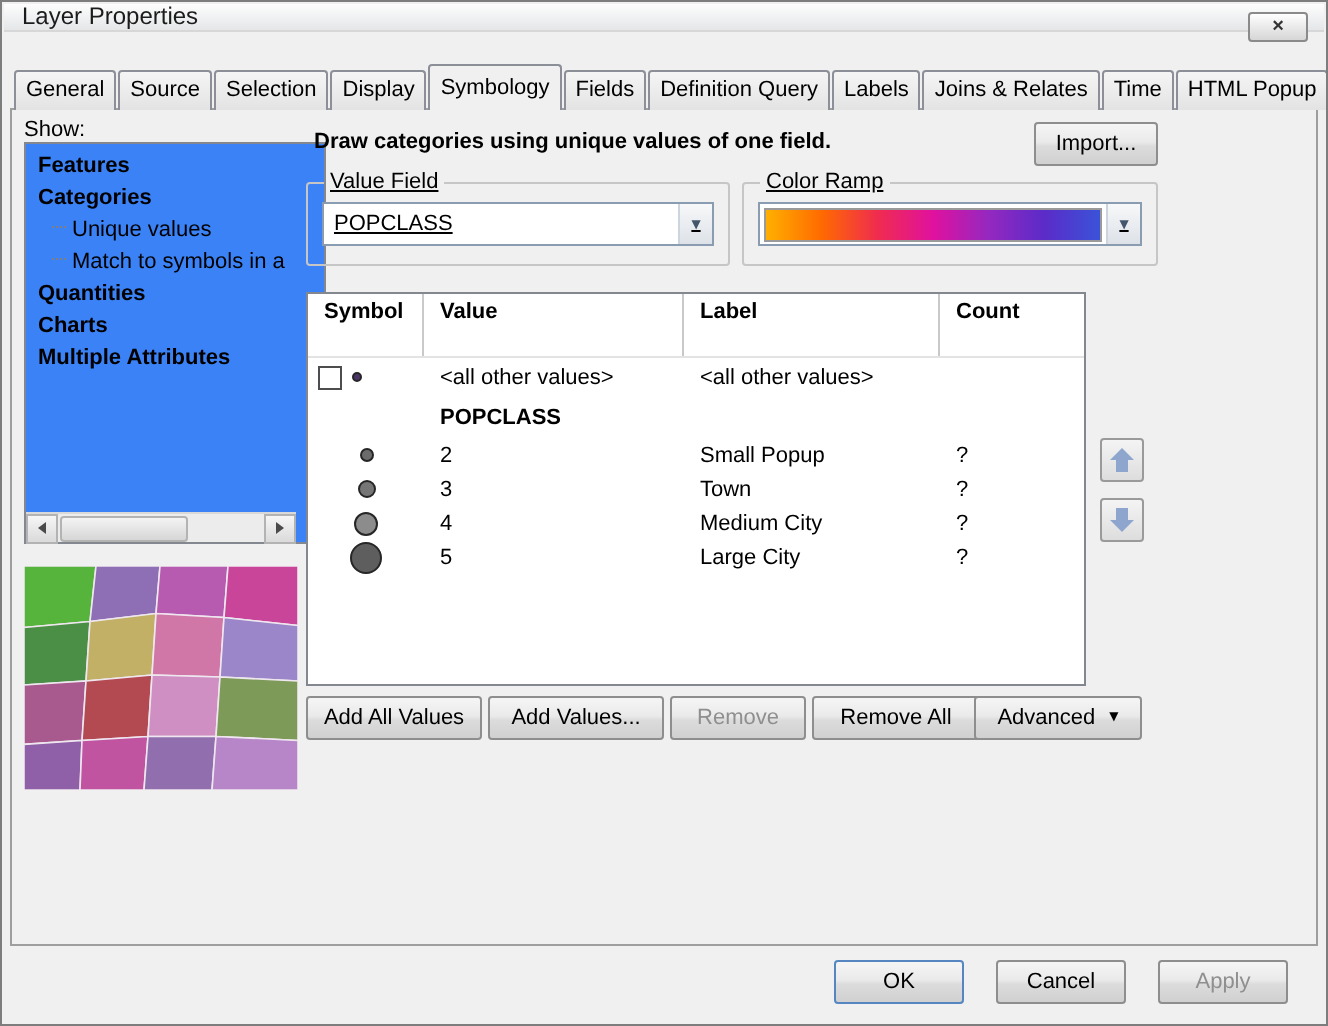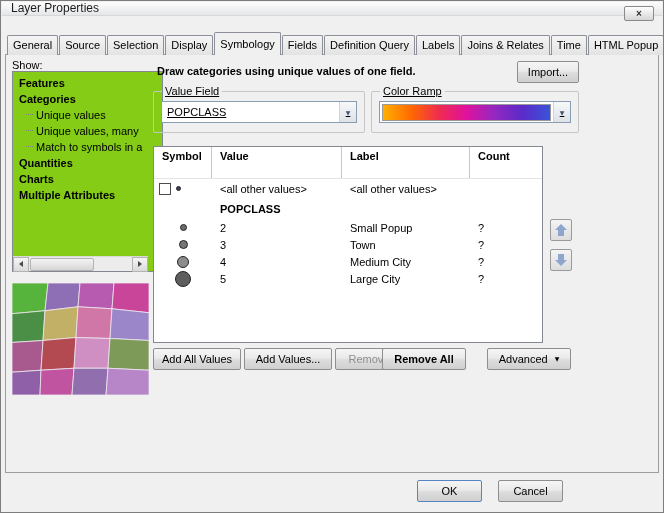--- a/index.html
+++ b/index.html
@@ -20,21 +20,21 @@
   .tab { height:20px; padding:3px 5px 2px; border:1px solid #8c8f98; border-bottom:none;
     background:linear-gradient(#f5f5f5,#e3e3e3); margin-right:1px; border-radius:2px 2px 0 0; white-space:nowrap; }
   .tab.active { height:23px; background:#f0f0f0; padding-top:5px; position:relative; z-index:4; }
 
   .page { position:absolute; left:4px; top:53px; width:654px; height:419px;
     border:1px solid #9e9e9e; background:#f0f0f0; }
 
   .show-label { position:absolute; left:11px; top:58px; }
 
   .treebox { position:absolute; left:11px; top:70px; width:151px; height:201px;
-    background:#84cc16; border:1px solid #828790; }
+    background:#3b82f6; border:1px solid #828790; }
   .tree-items { padding-top:3px; }
   .tree-item { height:16px; line-height:16px; padding-left:6px; white-space:nowrap; overflow:hidden; }
   .tree-item.bold { font-weight:bold; }
   .tree-item.child { padding-left:13px; font-weight:normal; }
   .tree-item.child::before { content:""; display:inline-block; width:7px; height:5px;
     border-bottom:1px dotted #7f7f7f; margin-right:3px; vertical-align:4px; }
 
   .hscroll { position:absolute; left:0; bottom:0; width:135px; height:15px;
     background:#ececec; border-top:1px solid #d9d9d9; display:flex; align-items:center; }
   .scroll-btn { width:16px; height:15px; background:linear-gradient(#f6f6f6,#dadada);
@@ -91,21 +91,21 @@
   #btn-up { left:549px; top:218px; }
   #btn-down { left:549px; top:248px; }
   .blk { display:flex; flex-direction:column; align-items:center; }
   .blk .head-up { width:0; height:0; border-left:6px solid transparent; border-right:6px solid transparent; border-bottom:6px solid #8ea6cd; }
   .blk .head-down { width:0; height:0; border-left:6px solid transparent; border-right:6px solid transparent; border-top:6px solid #8ea6cd; }
   .blk .stem { width:6px; height:6px; background:#8ea6cd; }
 
   #btn-add-all { left:152px; top:347px; width:88px; }
   #btn-add-values { left:243px; top:347px; width:88px; }
   #btn-remove { left:334px; top:347px; width:68px; }
-  #btn-remove-all { left:381px; top:347px; width:84px;font-weight:bold; }
+  #btn-remove-all { left:405px; top:347px; width:84px; }
   #btn-advanced { left:486px; top:347px; width:84px; display:flex; align-items:center; justify-content:center; gap:7px; }
   .adv-arrow { font-size:6px; font-family:"DejaVu Sans",sans-serif; }
 
   #btn-ok { left:416px; top:479px; width:65px; border-color:#5586c2; }
   #btn-cancel { left:497px; top:479px; width:65px; }
   #btn-apply { left:578px; top:479px; width:65px; }
 </style>
 </head>
 <body>
 
@@ -132,21 +132,20 @@
 
   <div class="page"></div>
 
   <div class="show-label">Show:</div>
 
   <div class="treebox">
     <div class="tree-items">
       <div class="tree-item bold">Features</div>
       <div class="tree-item bold">Categories</div>
       <div class="tree-item child">Unique values</div>
-      <div class="tree-item child">Unique values, many</div>
       <div class="tree-item child">Match to symbols in a</div>
       <div class="tree-item bold">Quantities</div>
       <div class="tree-item bold">Charts</div>
       <div class="tree-item bold">Multiple Attributes</div>
     </div>
     <div class="hscroll">
       <div class="scroll-btn">
           <div class="tri-left"></div>
         </div>
       <div class="scroll-thumb"></div>
@@ -277,14 +276,15 @@
   <div class="btn" id="btn-add-values">Add Values...</div>
   <div class="btn disabled" id="btn-remove">Remove</div>
   <div class="btn" id="btn-remove-all">Remove All</div>
   <div class="btn" id="btn-advanced">
     <span>Advanced</span>
     <span class="adv-arrow">▼</span>
   </div>
 
   <div class="btn" id="btn-ok">OK</div>
   <div class="btn" id="btn-cancel">Cancel</div>
+  <div class="btn disabled" id="btn-apply">Apply</div>
 
 </div>
 
 </body></html>

